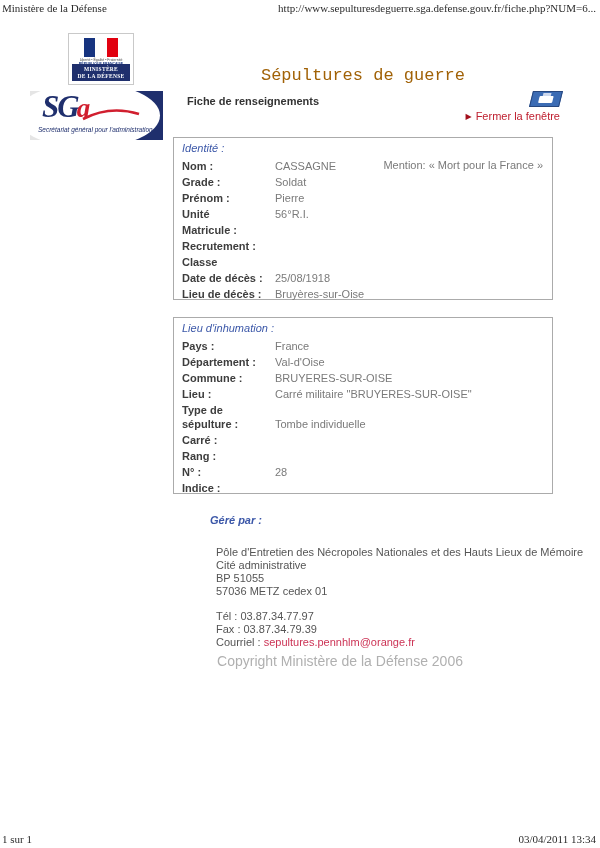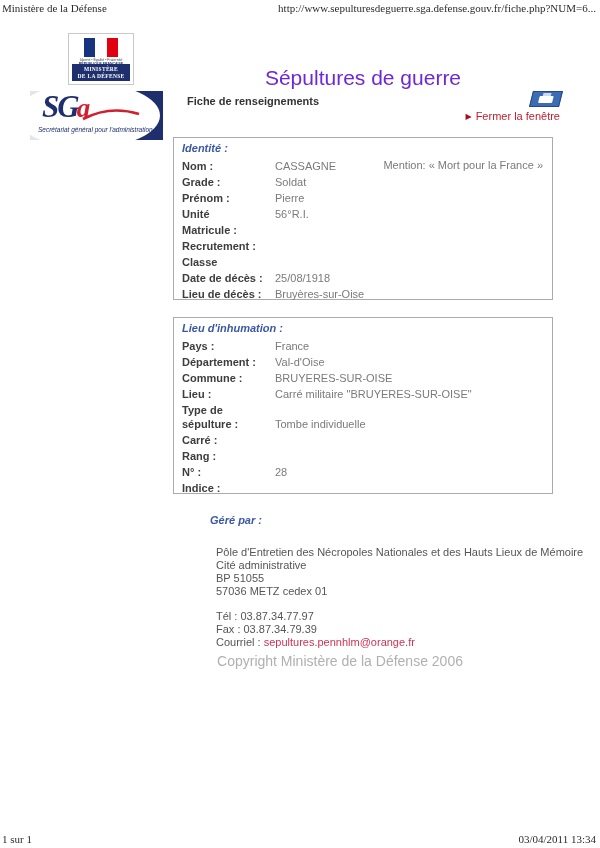--- a/index.html
+++ b/index.html
@@ -21,21 +21,21 @@
   .flag .fw{background:#fdfdfd;}
   .flag .fr{background:#e1000f;}
   .motto{font-size:3.5px;line-height:4px;color:#444;}
   .republic{font-size:3.5px;line-height:4px;color:#16337f;font-weight:bold;}
   .navy-band{position:absolute;left:3px;right:3px;bottom:3px;background:#1f2f6d;color:#fff;
              font-family:"Liberation Serif",serif;font-weight:bold;font-size:5.5px;
              line-height:6.5px;padding:2px 0 2px;letter-spacing:.3px;}
 
   
   .page-title{position:absolute;left:173px;width:380px;top:66px;text-align:center;
-              font-size:21px;color:#6d28d9;}
+              font-size:17px;color:#a16207;font-family:Liberation Mono, monospace;}
 
   
   .fiche-title{position:absolute;left:187px;top:95px;font-size:11px;font-weight:bold;color:#333;}
   .print-btn{position:absolute;left:531px;top:91px;width:28px;height:14px;background:#3c6cb4;
              border:1px solid #27477e;transform:skewX(-14deg);cursor:pointer;}
   .printer-icon{display:block;width:14px;height:7px;background:#fff;border-radius:1px;
                 margin:4px auto 0;position:relative;}
   .printer-icon::before{content:"";position:absolute;left:3px;top:-3px;width:8px;height:3px;
                         background:#cdd8ec;}
 
@@ -53,21 +53,21 @@
   .sg{font-size:31px;color:#1f2f6d;letter-spacing:-2px;}
   .sga-a{font-size:27px;color:#d11f2f;margin-left:-1px;}
   .sga-swoosh{position:absolute;left:52px;top:16px;z-index:3;}
   .sga-sub{position:absolute;left:8px;top:35px;z-index:2;font-size:6.5px;font-style:italic;color:#1f2f6d;}
 
   
   .box{position:absolute;left:173px;width:380px;border:1px solid #ababab;background:#fff;
        padding:4px 8px;box-sizing:border-box;}
   .box-identite{top:137px;height:163px;}
   .box-lieu{top:317px;height:177px;}
-  .box-heading{font-size:11px;font-weight:bold;font-style:italic;color:#3b57a8;
+  .box-heading{font-size:11px;font-weight:normal;font-style:italic;color:#3b57a8;
                line-height:13px;margin-bottom:2px;}
   .frow{display:flex;align-items:flex-start;min-height:16px;font-size:11px;line-height:14px;
         padding-top:2px;box-sizing:border-box;}
   .frow.tall{min-height:28px;align-items:flex-end;}
   .flabel{width:93px;flex-shrink:0;font-weight:bold;color:#3d3d3d;}
   .fvalue{color:#7a7a7a;}
   .mention{position:absolute;right:9px;top:21px;font-size:11px;color:#7a7a7a;}
 
   
   .gere{position:absolute;left:210px;top:514px;font-size:11px;color:#555;}

